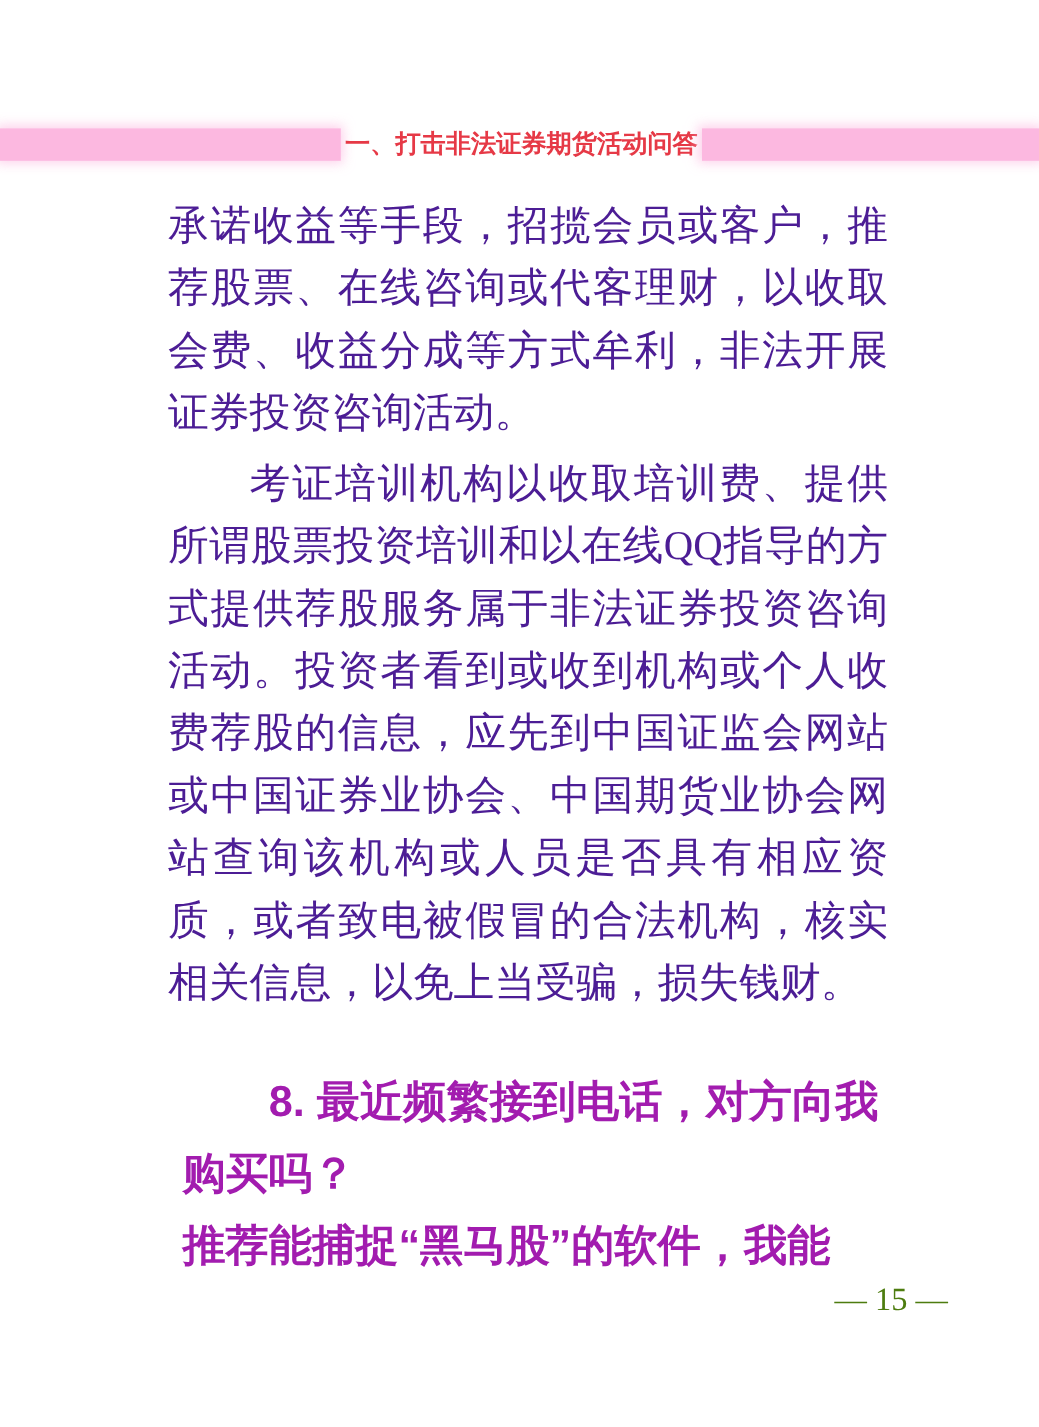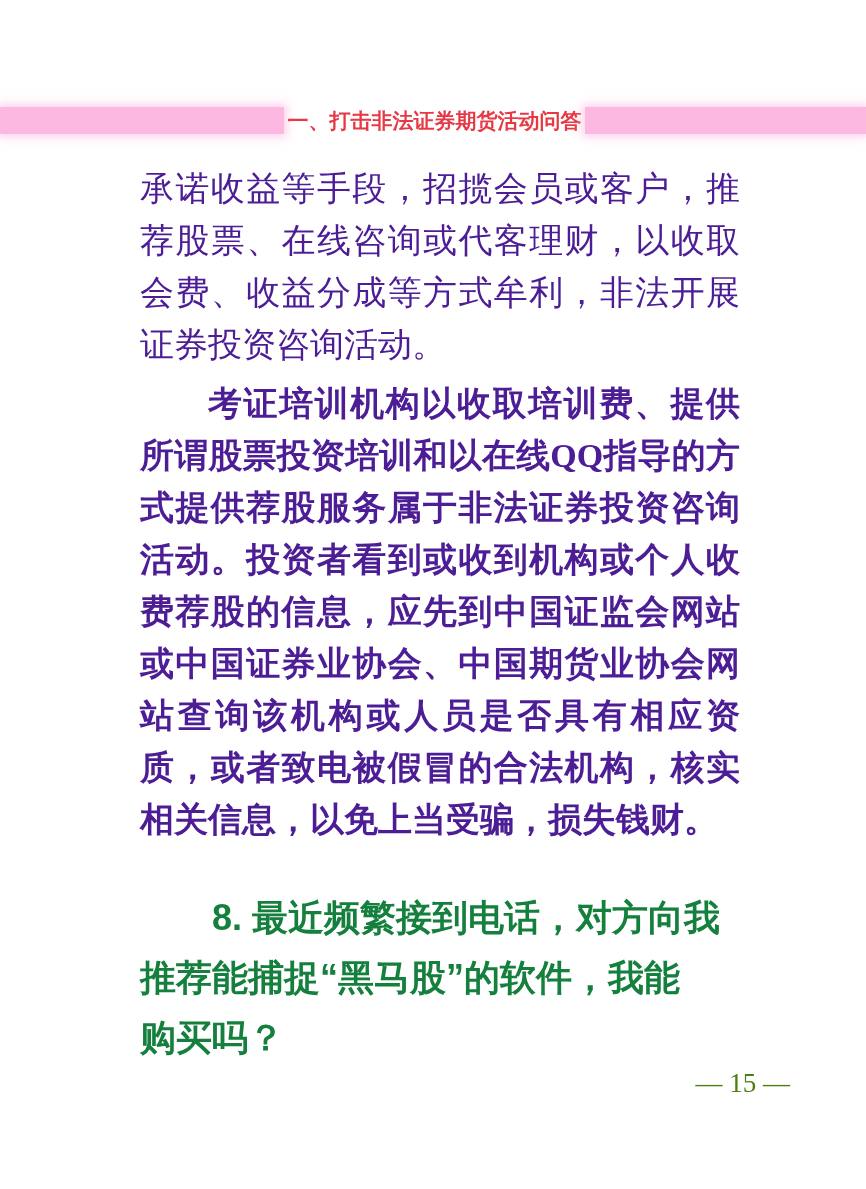--- a/index.html
+++ b/index.html
@@ -52,34 +52,33 @@
     line-height: 52px;
     color: #4c1d95;
     text-align: justify;
   }
   .body-text p {
     margin: 0;
   }
   .body-text p + p {
     text-indent: 2em;
     margin-top: 7px;
-    font-weight: bold;
   }
 
   
   .question {
     position: absolute;
-    left: 140px;
+    left: 152px;
     top: 888px;
     width: 610px;
     font-family: "Liberation Sans", "DejaVu Sans", sans-serif;
     font-weight: bold;
     font-size: 36px;
     line-height: 60px;
-    color: #15803d;
+    color: #a21caf;
   }
   .question .q-line {
     white-space: nowrap;
   }
   .question .q-line.indent {
     text-indent: 2em;
   }
 
   
   .page-number {
@@ -101,19 +100,19 @@
   <div class="header-title">一、打击非法证券期货活动问答</div>
   <div class="header-band right"></div>
 
   <div class="body-text">
     <p>承诺收益等手段，招揽会员或客户，推荐股票、在线咨询或代客理财，以收取会费、收益分成等方式牟利，非法开展证券投资咨询活动。</p>
     <p>考证培训机构以收取培训费、提供所谓股票投资培训和以在线QQ指导的方式提供荐股服务属于非法证券投资咨询活动。投资者看到或收到机构或个人收费荐股的信息，应先到中国证监会网站或中国证券业协会、中国期货业协会网站查询该机构或人员是否具有相应资质，或者致电被假冒的合法机构，核实相关信息，以免上当受骗，损失钱财。</p>
   </div>
 
   <div class="question">
     <div class="q-line indent">8. 最近频繁接到电话，对方向我</div>
+    <div class="q-line">购买吗？</div>
     <div class="q-line">推荐能捕捉“黑马股”的软件，我能</div>
-    <div class="q-line">购买吗？</div>
   </div>
 
   <div class="page-number">— 15 —</div>
 
 </div>
 
 </body></html>

